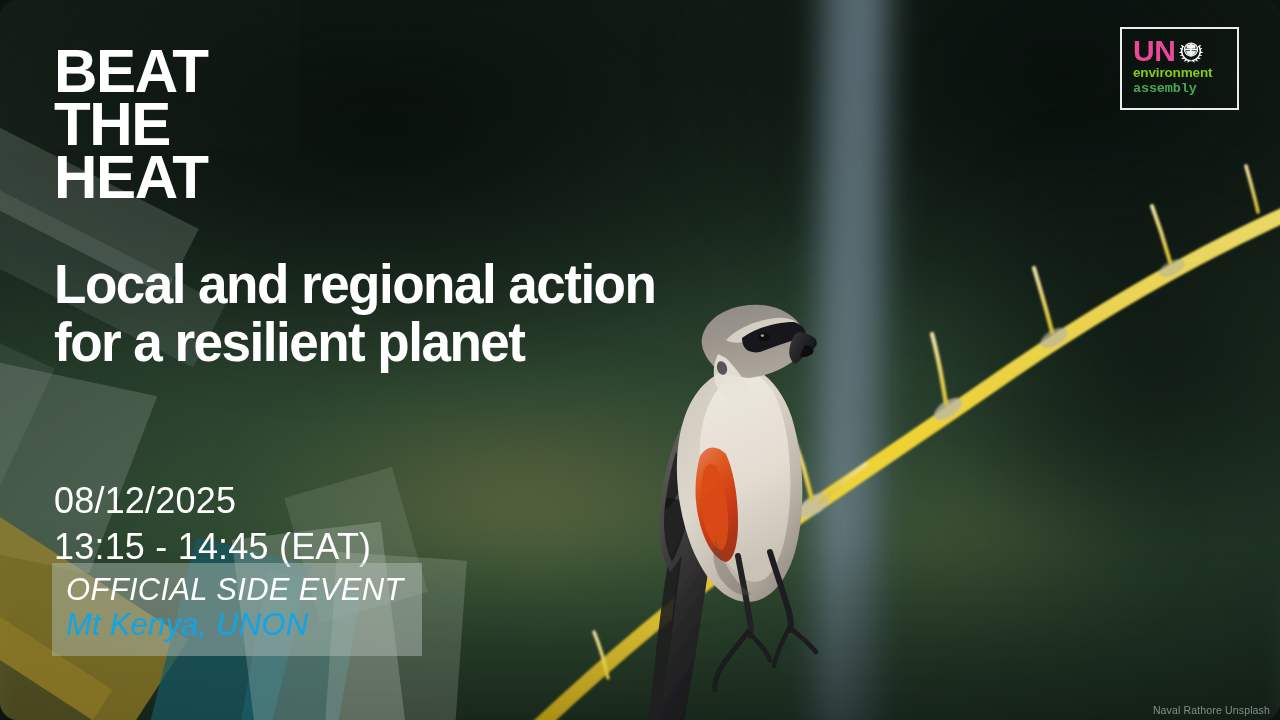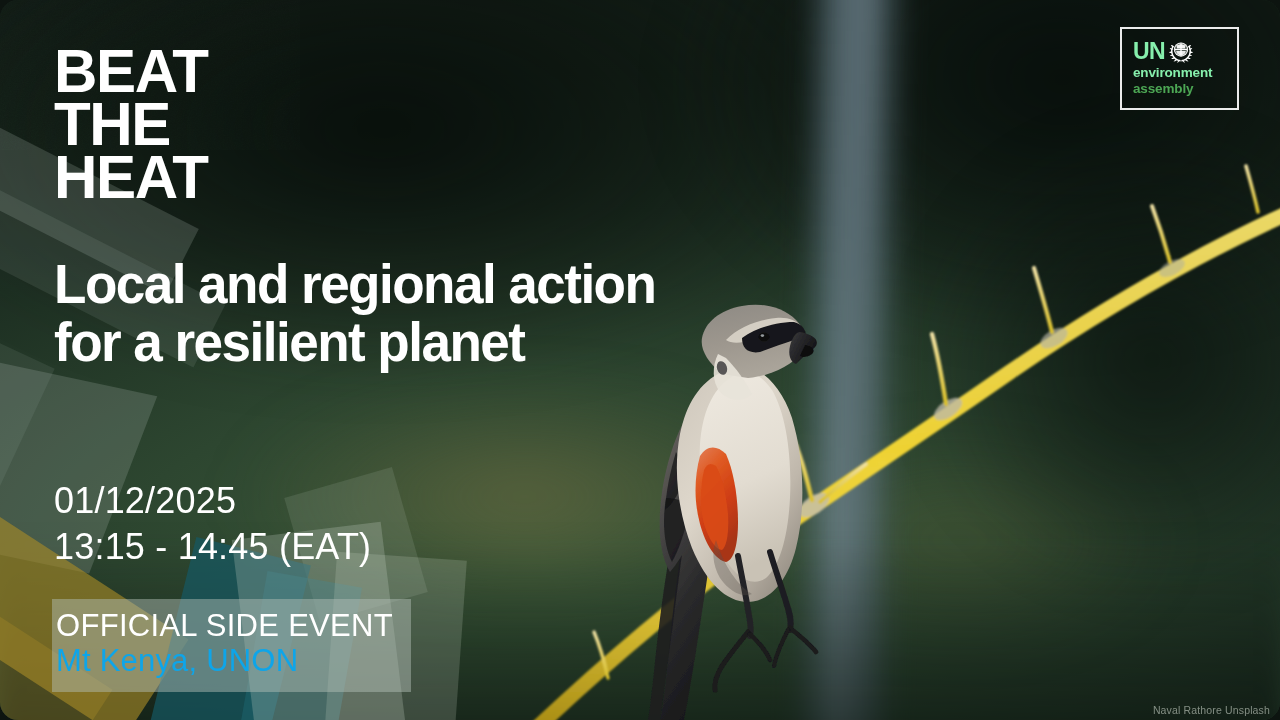--- a/index.html
+++ b/index.html
@@ -215,23 +215,24 @@
   .datetime {
     position:absolute; left:54px; top:478px;
     color:#ffffff;
     font-size:36px;
     line-height:1.28;
     letter-spacing:0.2px;
     white-space:pre-line;
   }
 
   .sidebanner {
-    position:absolute; left:52px; top:599px;
-    padding:10px 18px 14px 4px;
+    position:absolute; left:52px; top:563px;
+    padding:10px 18px 14px 14px;
     background:rgba(178,190,182,0.48);
+    font-style:italic;
   }
   .sidebanner .l1 {
     color:#ffffff;
     font-size:31px;
     line-height:1.12;
     letter-spacing:0.3px;
   }
   .sidebanner .l2 {
     color:#0ea5e9;
     font-size:31px;
@@ -244,39 +245,40 @@
     position:absolute; right:41px; top:27px;
     width:119px; height:83px;
     border:2px solid rgba(255,255,255,0.92);
     padding:8px 9px 6px 11px;
   }
   .unlogo-row1 {
     display:flex; align-items:center; gap:4px;
     height:28px;
   }
   .un-word {
-    color:#86efac;
+    color:#ec4899;
     font-weight:bold;
-    font-size:23px;
+    font-size:30px;
     line-height:1;
     letter-spacing:-0.5px;
   }
   .un-emblem { width:24px; height:24px; flex:0 0 auto; display:block; }
   .unlogo-l2 {
-    color:#86efac;
+    color:#84cc16;
     font-weight:bold;
     font-size:13.5px;
     line-height:1.22;
     letter-spacing:-0.15px;
   }
   .unlogo-l3 {
     font-weight:bold;
     font-size:13.5px;
     line-height:1.22;
     letter-spacing:-0.15px;
+    font-family:Liberation Mono, monospace;
   }
 
   
   .credit {
     position:absolute; right:10px; bottom:4px;
     color:rgba(188,198,186,0.66);
     font-size:10.5px;
     letter-spacing:0.15px;
   }
 </style>
@@ -474,21 +476,21 @@
     <div class="shape sh-pale2"></div>
   </div>
 
   <div class="kicker">BEAT
 THE
 HEAT</div>
 
   <div class="subhead">Local and regional action
 for a resilient planet</div>
 
-  <div class="datetime">01/12/2025
+  <div class="datetime">08/12/2025
 13:15 - 14:45 (EAT)</div>
 
   <div class="sidebanner">
     <div class="l1">OFFICIAL SIDE EVENT</div>
     <div class="l2">Mt Kenya, UNON</div>
   </div>
 
   <div class="unlogo">
     <div class="unlogo-row1">
       <span class="un-word">UN</span>

